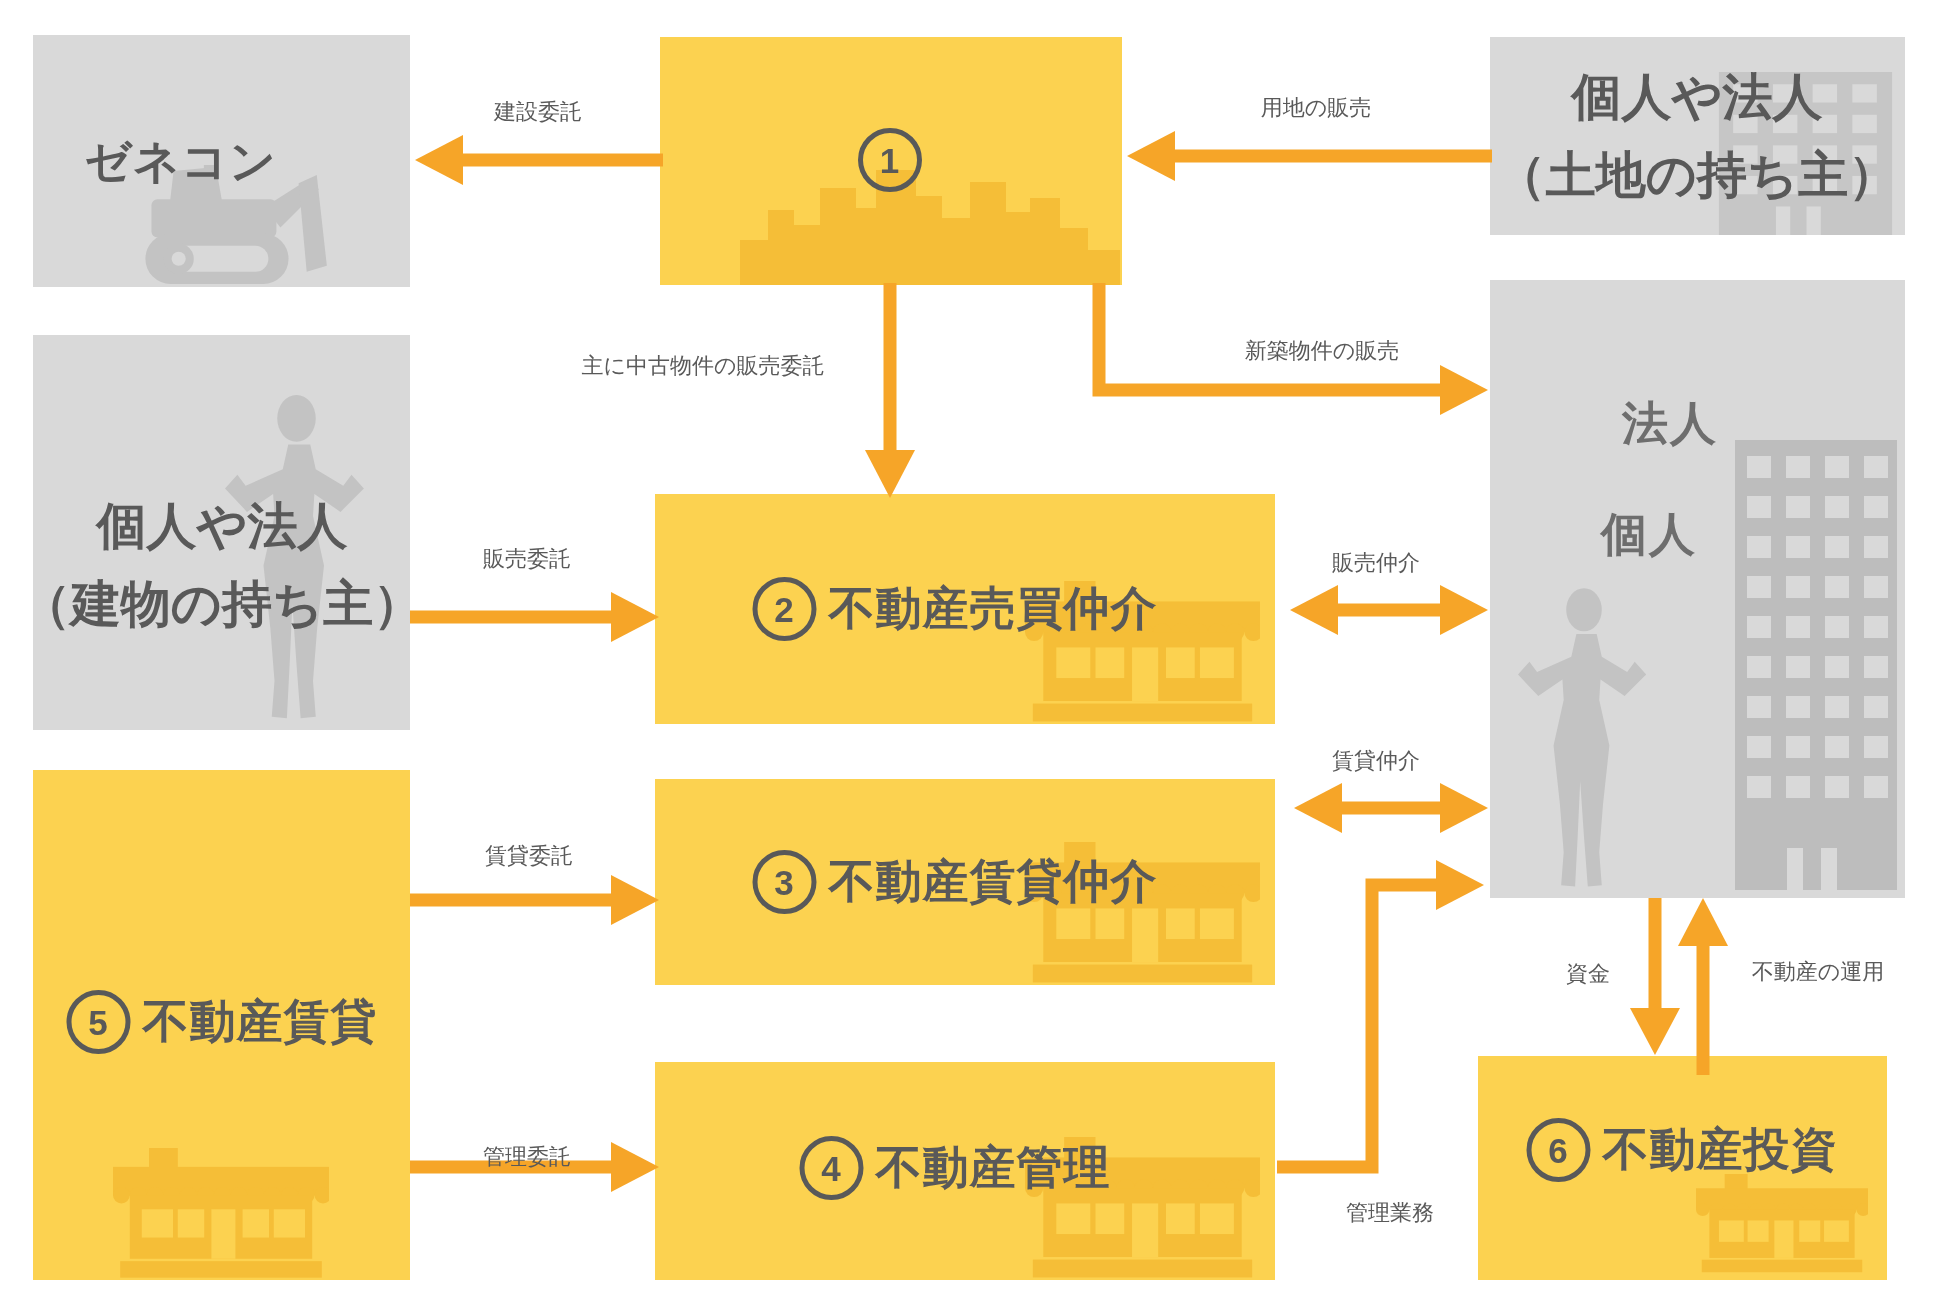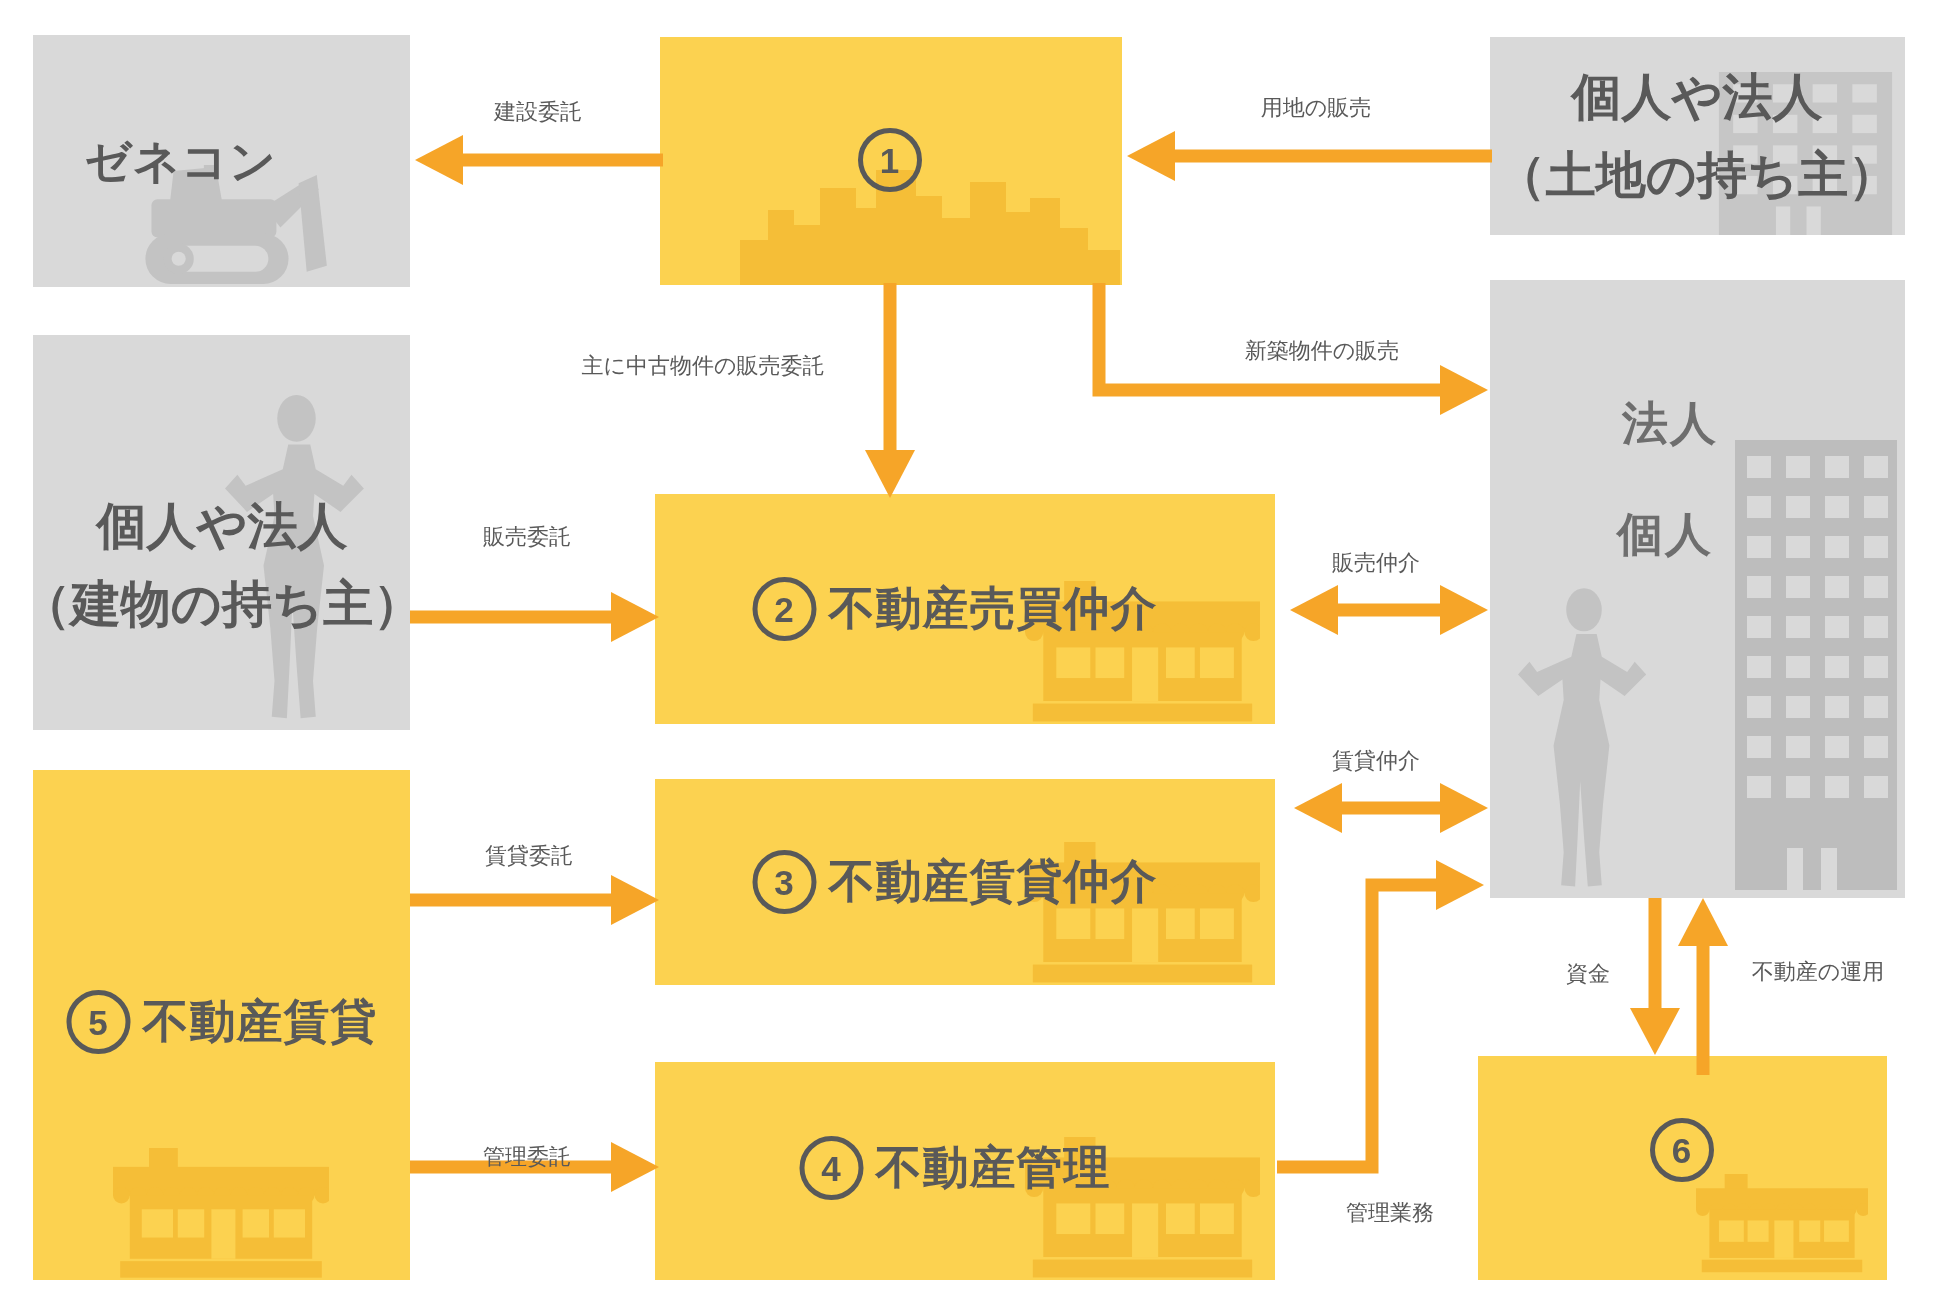--- a/index.html
+++ b/index.html
@@ -167,21 +167,21 @@
           <rect x="129" y="296" width="24" height="22"></rect>
         <rect x="12" y="336" width="24" height="22"></rect>
           <rect x="51" y="336" width="24" height="22"></rect>
           <rect x="90" y="336" width="24" height="22"></rect>
           <rect x="129" y="336" width="24" height="22"></rect>
         <rect x="52" y="408" width="16" height="42"></rect>
           <rect x="86" y="408" width="16" height="42"></rect>
       </g>
     </svg>
     <div class="solo" style="left:180px;top:144px;">法人</div>
-    <div class="solo" style="left:175px;top:255px;">個人</div>
+    <div class="solo" style="left:159px;top:255px;">個人</div>
   </div>
 
   <div class="box yellow" style="left:655px;top:494px;width:620px;height:230px;">
     <svg class="icon" style="left:370px;top:87px;color:var(--yellowIcon);" width="235" height="143" viewBox="0 0 180 112" preserveAspectRatio="none">
       <g fill="currentColor">
         <rect x="30" y="0" width="24" height="20"></rect>
           <rect x="0" y="16" width="180" height="24"></rect>
         <circle cx="7" cy="40" r="7"></circle>
           <circle cx="21" cy="40" r="7"></circle>
           <circle cx="35" cy="40" r="7"></circle>
@@ -341,20 +341,21 @@
       <g fill="var(--yellow)">
         <rect x="24" y="52" width="26" height="24"></rect>
           <rect x="54" y="52" width="22" height="24"></rect>
         <rect x="82" y="52" width="20" height="42"></rect>
         <rect x="108" y="52" width="22" height="24"></rect>
           <rect x="134" y="52" width="26" height="24"></rect>
       </g>
     </svg>
     <div class="ttl" style="left:204px;top:94px;">
       <span class="num">6</span>
+      <span>不動産投資</span>
     </div>
   </div>
 
   <svg class="arrows" width="1942" height="1298" viewBox="0 0 1942 1298">
     <g>
       <line x1="663" y1="160" x2="438" y2="160"></line>
       <polygon points="415,160 463,135 463,185"></polygon>
     </g>
     <g>
       <line x1="1492" y1="156" x2="1150" y2="156"></line>
@@ -401,21 +402,21 @@
     <g>
       <line x1="1703" y1="1075" x2="1703" y2="942"></line>
       <polygon points="1703,898 1678,946 1728,946"></polygon>
     </g>
   </svg>
 
   <div class="albl" style="left:538px;top:112px;">建設委託</div>
   <div class="albl" style="left:1293px;top:108px;margin-left:23px;">用地の販売</div>
   <div class="albl" style="left:703px;top:366px;">主に中古物件の販売委託</div>
   <div class="albl" style="left:1322px;top:351px;">新築物件の販売</div>
-  <div class="albl" style="left:527px;top:537px;">販売委託</div>
+  <div class="albl" style="left:527px;top:559px;">販売委託</div>
   <div class="albl" style="left:1376px;top:563px;">販売仲介</div>
   <div class="albl" style="left:529px;top:856px;">賃貸委託</div>
   <div class="albl" style="left:1376px;top:761px;">賃貸仲介</div>
   <div class="albl" style="left:527px;top:1121px;margin-top:36px;">管理委託</div>
   <div class="albl" style="left:1390px;top:1213px;">管理業務</div>
   <div class="albl" style="left:1588px;top:974px;">資金</div>
   <div class="albl" style="left:1818px;top:972px;">不動産の運用</div>
 
 </div>
 

